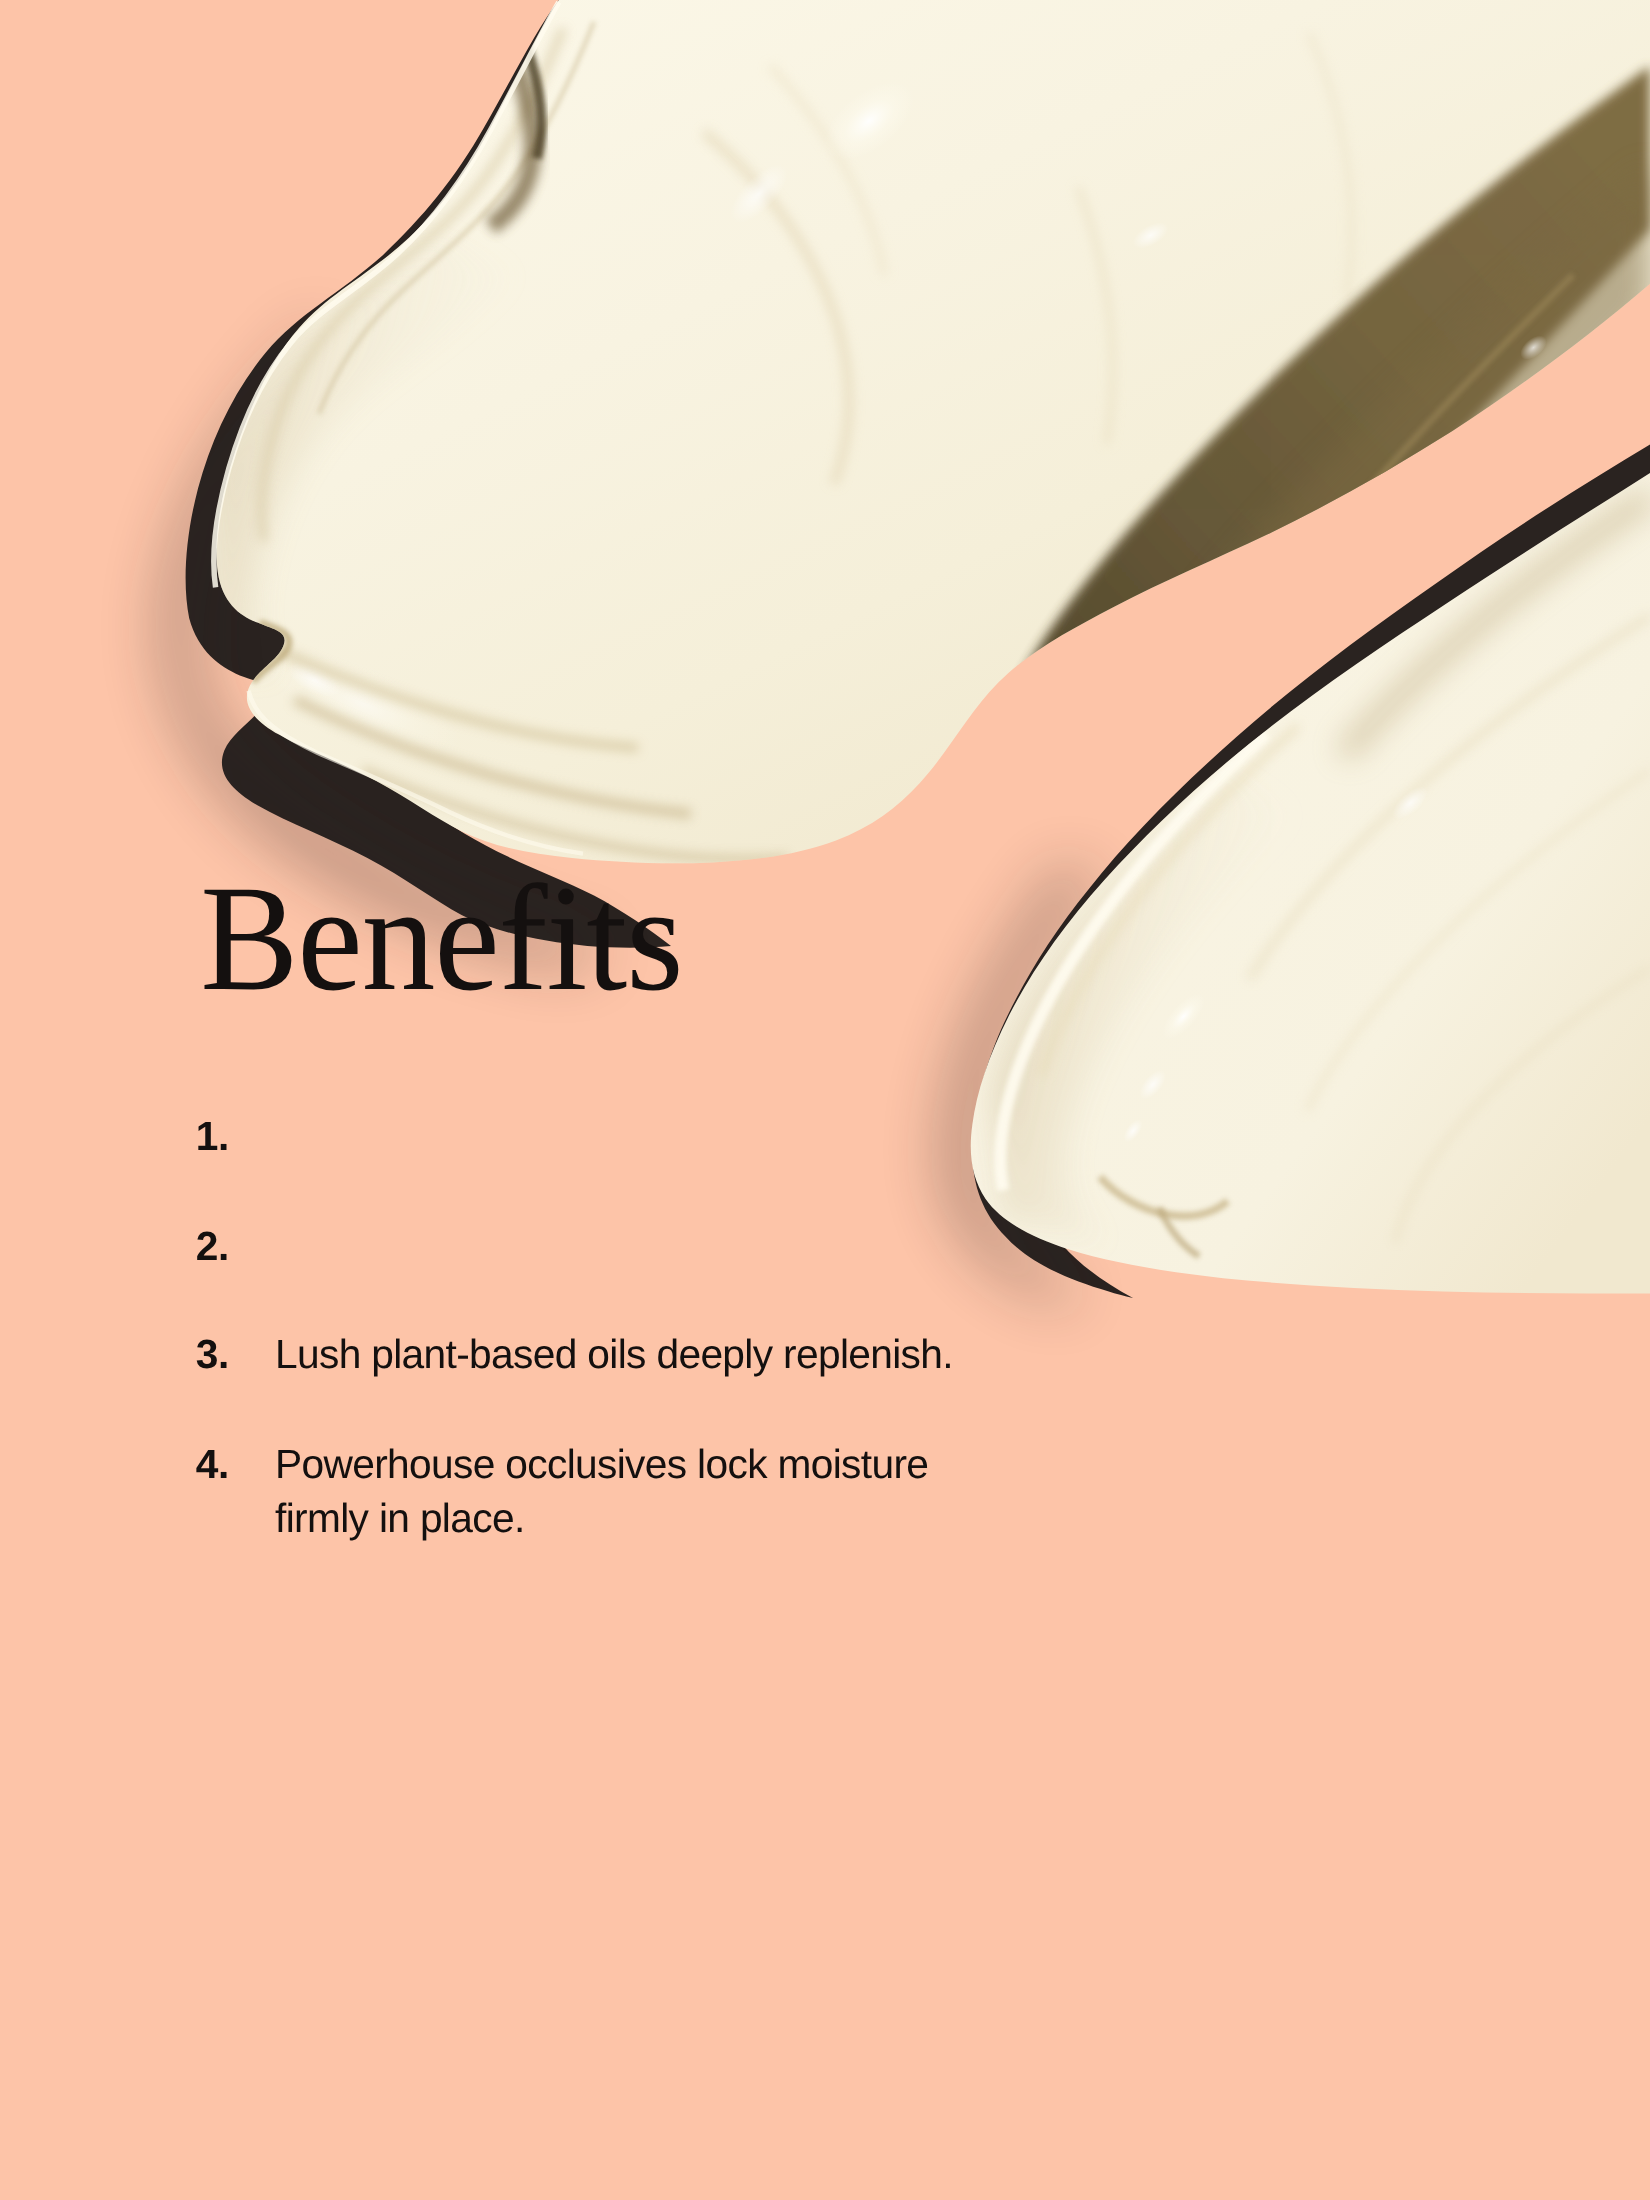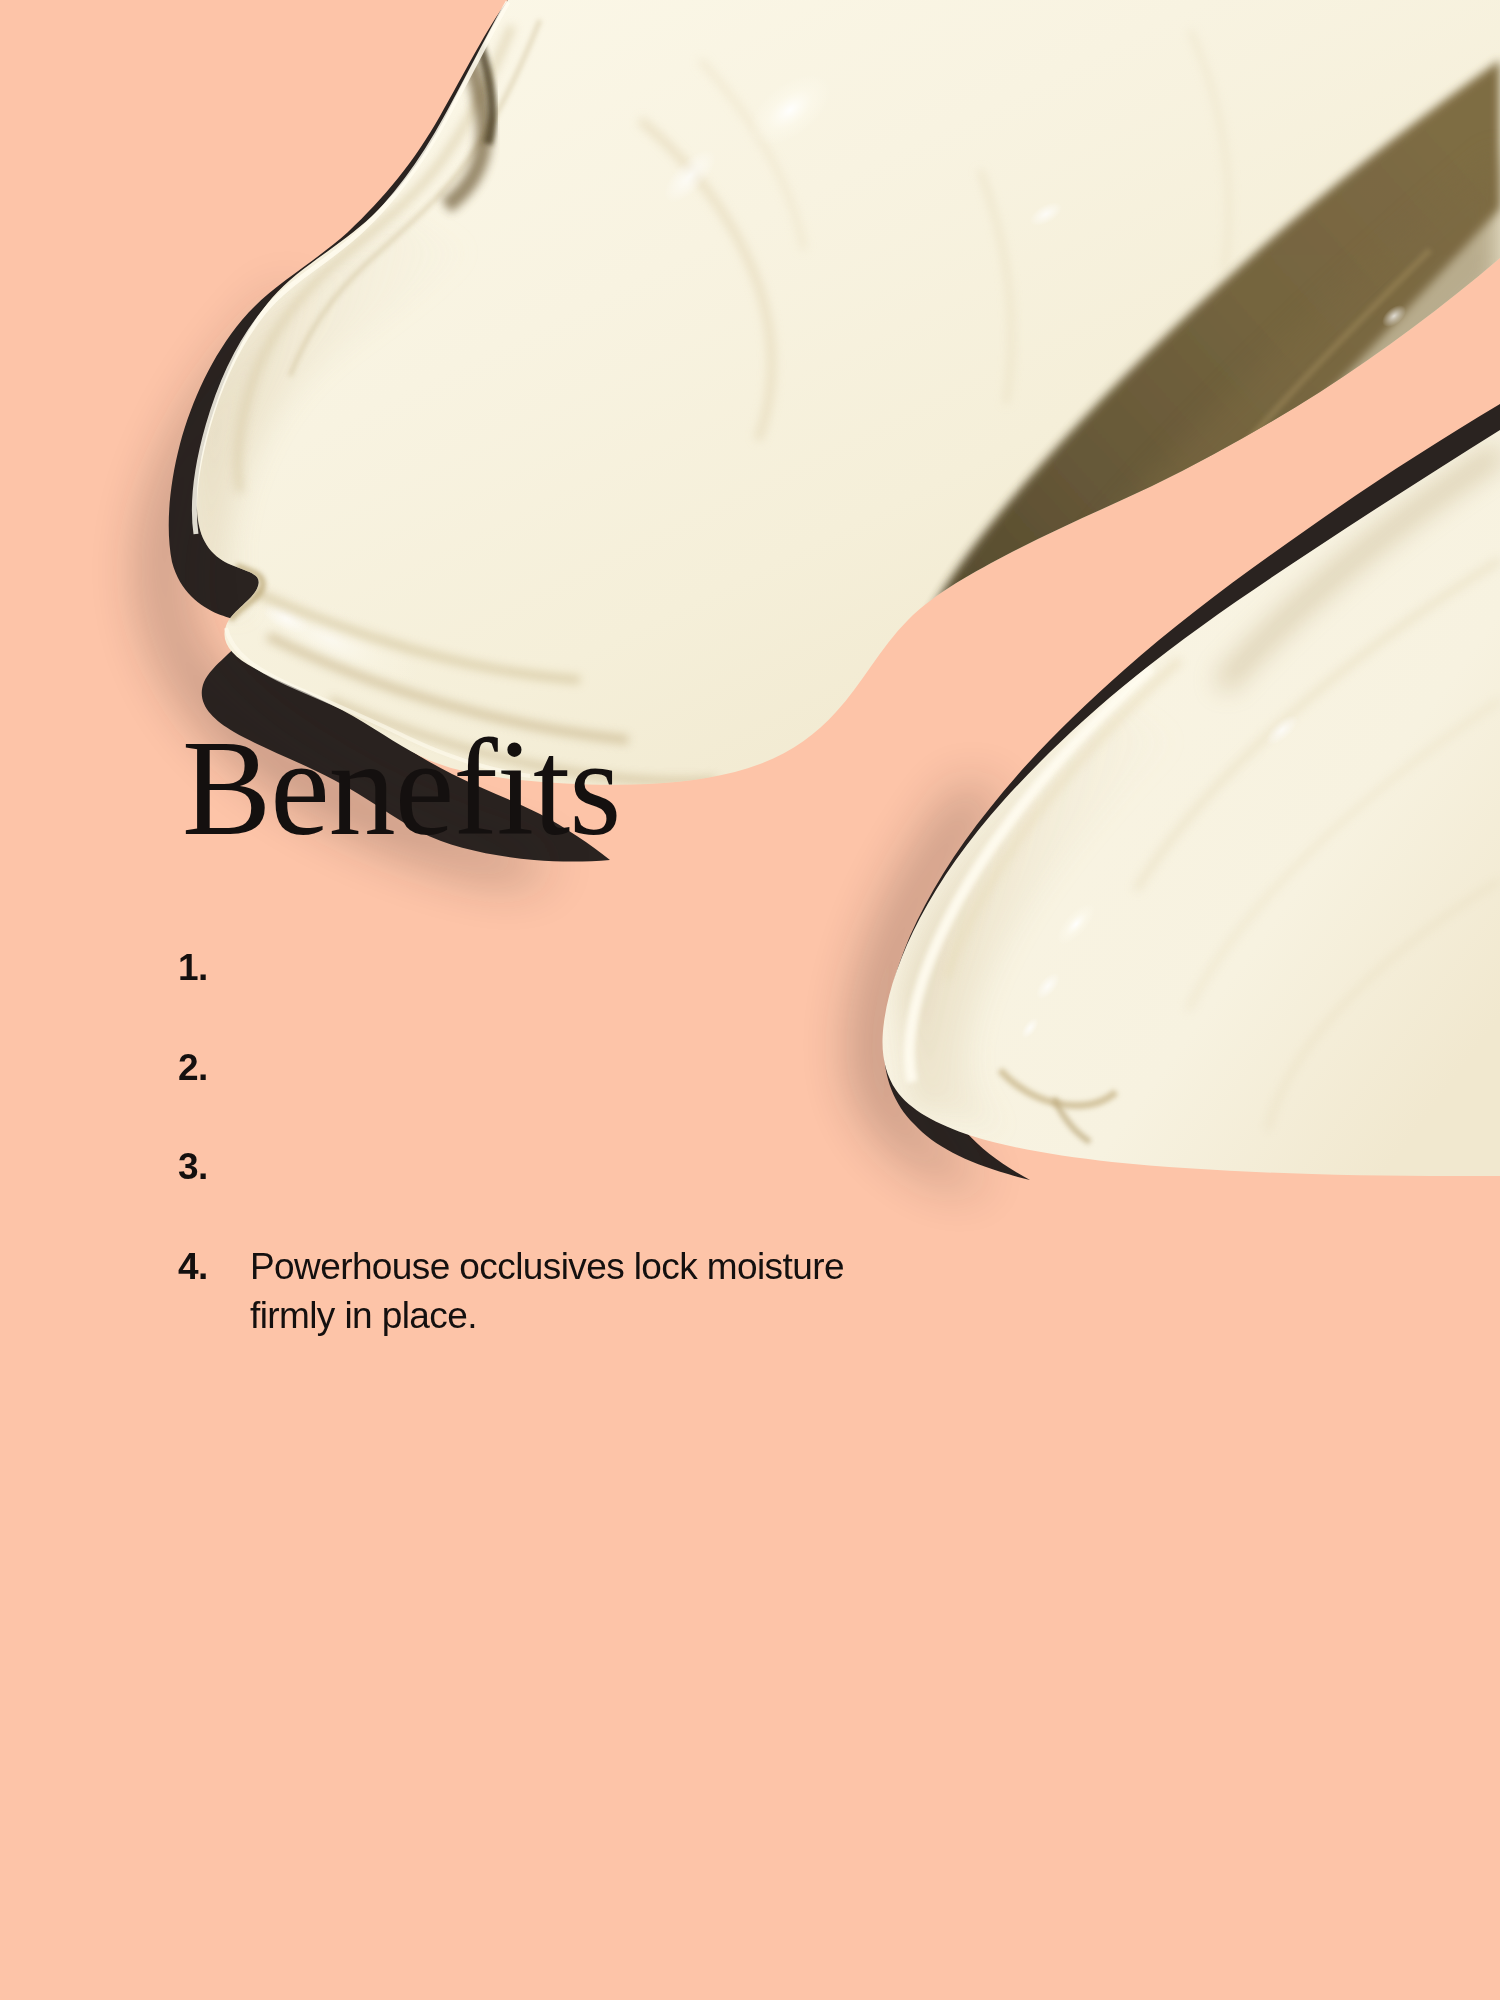--- a/index.html
+++ b/index.html
@@ -29,21 +29,21 @@
   .art-layer svg {
     display: block;
     width: 1500px;
     height: 2000px;
   }
 
   
   .content {
     position: absolute;
     left: 178px;
-    top: 719px;
+    top: 784px;
     width: 820px;
     z-index: 5;
   }
 
   .page-title {
     font-family: "Liberation Serif", "DejaVu Serif", serif;
     font-weight: 400;
     font-size: 138px;
     line-height: 1.0;
     letter-spacing: -1px;
@@ -431,20 +431,21 @@
       <li class="benefit-item">
         <span class="benefit-number">1.</span>
       </li>
 
       <li class="benefit-item">
         <span class="benefit-number">2.</span>
       </li>
 
       <li class="benefit-item">
         <span class="benefit-number">3.</span>
+        <span class="benefit-text">Lush plant-based oils deeply replenish.</span>
       </li>
 
       <li class="benefit-item">
         <span class="benefit-number">4.</span>
         <span class="benefit-text">Powerhouse occlusives lock moisture firmly in place.</span>
       </li>
 
     </ol>
   </div>
 

